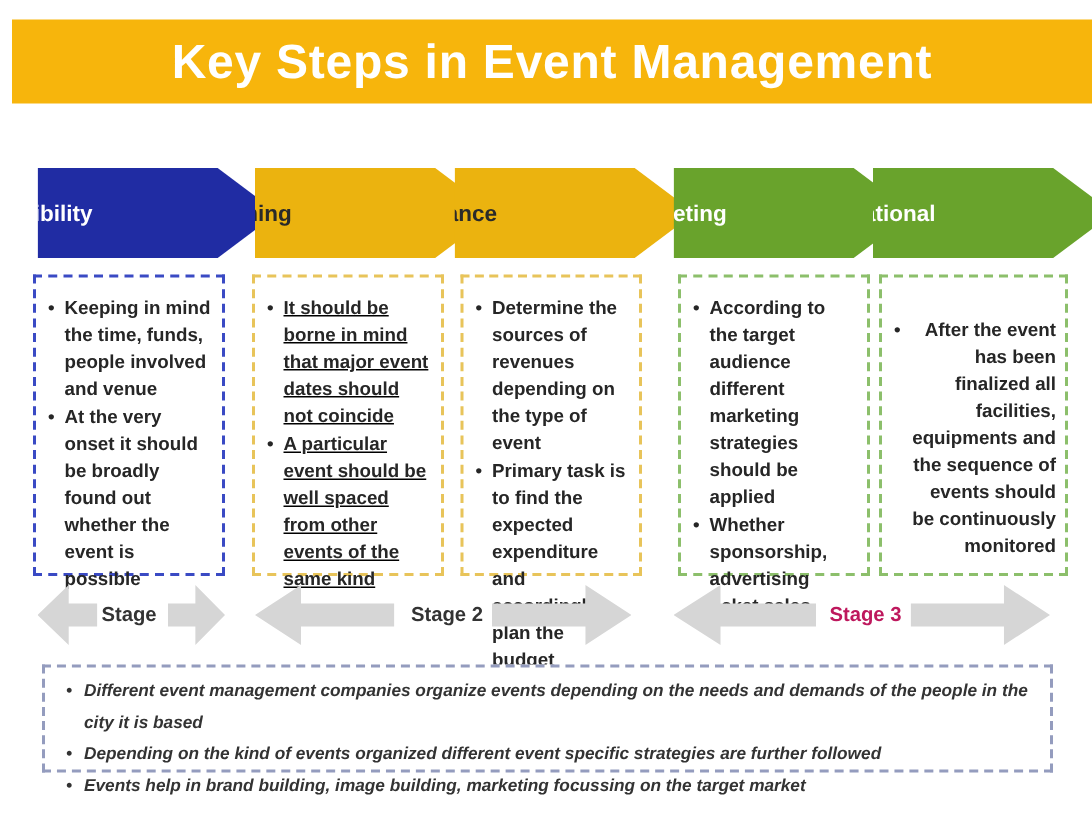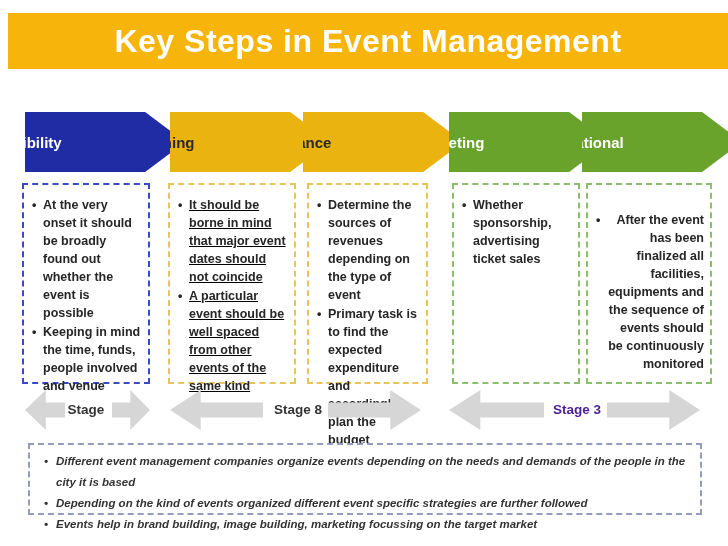--- a/index.html
+++ b/index.html
@@ -90,49 +90,50 @@
     <span>Finance</span>
   </div>
   <div class="step-arrow a3" style="background: rgb(105, 163, 44); color: rgb(255, 255, 255);">
     <span>Marketing</span>
   </div>
   <div class="step-arrow a4" style="background: rgb(105, 163, 44); color: rgb(255, 255, 255);">
     <span>Operational</span>
   </div>
 
   <div class="step-box b0" style="border-color: rgb(58, 74, 196);">
+    <div class="bullet">Keeping in mind the time, funds, people involved and venue</div>
     <div class="bullet">At the very onset it should be broadly found out whether the event is possible</div>
-    <div class="bullet">Keeping in mind the time, funds, people involved and venue</div>
   </div>
   <div class="step-box b1" style="border-color: rgb(232, 196, 90); text-decoration: underline;">
     <div class="bullet">It should be borne in mind that major event dates should not coincide</div>
     <div class="bullet">A particular event should be well spaced from other events of the same kind</div>
   </div>
   <div class="step-box b2" style="border-color: rgb(232, 196, 90);">
     <div class="bullet">Determine the sources of revenues depending on the type of event</div>
     <div class="bullet">Primary task is to find the expected expenditure and accordingly plan the budget</div>
   </div>
   <div class="step-box b3" style="border-color: rgb(140, 191, 107);">
+    <div class="bullet">According to the target audience different marketing strategies should be applied</div>
     <div class="bullet">Whether sponsorship, advertising ticket sales</div>
   </div>
   <div class="step-box b4" style="border-color: rgb(140, 191, 107);">
     <div class="bullet">After the event has been finalized all facilities, equipments and the sequence of events should be continuously monitored</div>
   </div>
 
   <div id="stage-row">
     <div class="sarrow left-s sl1" style="background: rgb(214, 214, 214);"></div>
     <div class="stage-label t1" style="color: rgb(51, 51, 51);">Stage 1</div>
     <div class="sarrow right-s sr1" style="background: rgb(214, 214, 214);"></div>
 
     <div class="sarrow left-l sl2" style="background: rgb(214, 214, 214);"></div>
-    <div class="stage-label t2" style="color: rgb(51, 51, 51);">Stage 8</div>
+    <div class="stage-label t2" style="color: rgb(51, 51, 51);">Stage 2</div>
     <div class="sarrow right-l sr2" style="background: rgb(214, 214, 214);"></div>
 
     <div class="sarrow left-l sl3" style="background: rgb(214, 214, 214);"></div>
-    <div class="stage-label t3" style="color: #4c1d95;">Stage 3</div>
+    <div class="stage-label t3" style="color: #be185d;">Stage 3</div>
     <div class="sarrow right-l sr3" style="background: rgb(214, 214, 214);"></div>
   </div>
 
   <div id="footer-box" style="border-color: rgb(148, 156, 190);">
     <div class="fbullet">Different event management companies organize events depending on the needs and demands of the people in the city it is based</div>
     <div class="fbullet">Depending on the kind of events organized different event specific strategies are further followed</div>
     <div class="fbullet">Events help in brand building, image building, marketing focussing on the target market</div>
   </div>
 
 </div>

